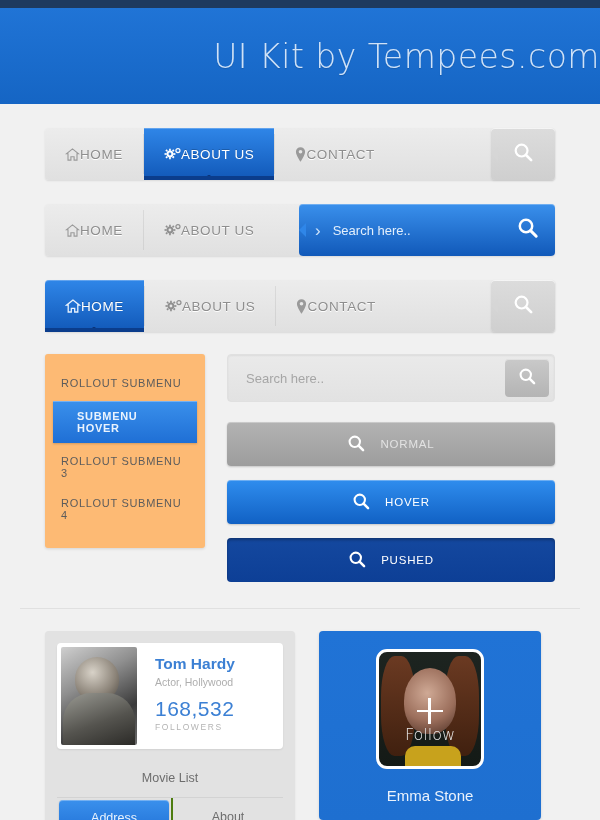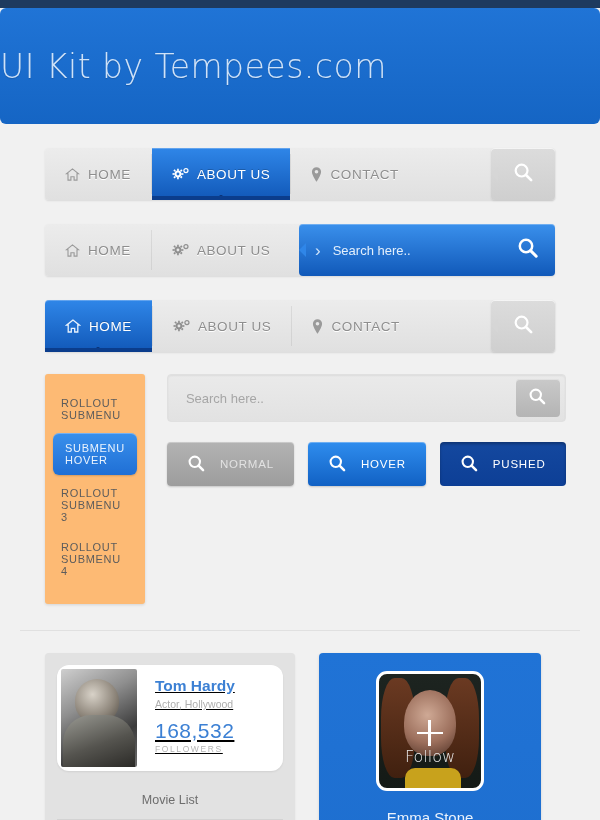--- a/index.html
+++ b/index.html
@@ -6,40 +6,40 @@
   body {
     width:600px; height:820px;
     background:#f1f1f1;
     font-family:"Liberation Sans", sans-serif;
     overflow:hidden;
     position:relative;
   }
   
   .topstrip { height:8px; background:#1e3a5f; }
   .header {
-    height:116px; background:#1d6fd0;
+    height:96px; background:#1d6fd0;
     background:linear-gradient(180deg,#2074d6 0%,#1565c4 100%);
-    display:flex; align-items:center; justify-content:flex-start;border-radius:6px;
+    display:flex; align-items:center; justify-content:flex-end;
   }
   .header-title {
     font-size:33px; color:#cfe2f8; font-weight:300;
     letter-spacing:0.5px; font-family:"DejaVu Sans", sans-serif;
     text-shadow:0 1px 1px rgba(0,0,0,.15);
   }
   .wrap { padding:0 45px; }
 
   
   .navbar {
     height:52px; margin-top:24px; display:flex; position:relative;
     border-radius:4px; background:#e6e6e6;
     background:linear-gradient(180deg,#ececec 0%,#e0e0e0 100%);
     box-shadow:0 1px 2px rgba(0,0,0,.10);
   }
   .nav-item {
-    display:flex; align-items:center; gap:8px;
+    display:flex; align-items:center; 
     padding:0 20px; font-size:13.5px; letter-spacing:.6px;
     color:#8e8e8e; position:relative; cursor:pointer;
     text-shadow:0 1px 0 #fff;
   }
   .nav-item .ico { display:flex; align-items:center; }
   .nav-div { width:1px; background:rgba(0,0,0,.07); margin:6px 0; }
   .nav-item.active {
     color:#ffffff; text-shadow:0 -1px 0 rgba(0,0,0,.2);
     background:linear-gradient(180deg,#2f86e8 0%,#1158b8 100%);
     box-shadow:inset 0 1px 0 rgba(255,255,255,.25);
@@ -89,38 +89,39 @@
     width:160px; background:#fdba74; border-radius:3px;
     padding:14px 0 18px; box-shadow:0 1px 3px rgba(0,0,0,.12);
     align-self:flex-start;
   }
   .submenu-item {
     font-size:11px; color:#5c5c5c; letter-spacing:.7px;
     padding:9px 16px; cursor:pointer;
   }
   .submenu-item.hl {
     background:linear-gradient(180deg,#3a90ec 0%,#1f6fd5 100%);
-    color:#eaf3fd; border-radius:6px; margin:3px 8px; padding:9px 12px;
+    color:#eaf3fd; border-radius:0; margin:3px 8px; padding:9px 24px;
     box-shadow:inset 0 1px 0 rgba(255,255,255,.3), 0 1px 2px rgba(0,0,0,.18);
+    font-weight:bold;
   }
   .rightcol { flex:1; }
   .searchbox {
     height:48px; border-radius:4px; display:flex; align-items:center;
     background:linear-gradient(180deg,#eaeaea 0%,#e2e2e2 100%);
     padding:0 5px 0 18px; box-shadow:inset 0 1px 2px rgba(0,0,0,.06);
     border:1px solid #e0e0e0;
   }
   .searchbox .ph { flex:1; font-size:13px; color:#a6a6a6; }
   .sb-btn {
     width:44px; height:38px; border-radius:4px;
     background:linear-gradient(180deg,#c9c9c9 0%,#b4b4b4 100%);
     display:flex; align-items:center; justify-content:center;
     box-shadow:inset 0 1px 0 rgba(255,255,255,.45); cursor:pointer;
   }
-  .btnrow { display:flex; gap:14px; margin-top:20px; }
+  .btnrow { display:flex; gap:14px; margin-top:20px;flex-direction:column; }
   .btn {
     height:44px; border-radius:4px; display:flex; align-items:center;
     justify-content:center; gap:14px; padding:0 20px; cursor:pointer;
     font-size:11.5px; letter-spacing:.8px; min-width:100px;
   }
   .btn-normal {
     background:linear-gradient(180deg,#b3b3b3 0%,#9d9d9d 100%);
     color:#e2e2e2; box-shadow:inset 0 1px 0 rgba(255,255,255,.3),0 1px 2px rgba(0,0,0,.18);
   }
   .btn-hover {
@@ -134,23 +135,22 @@
 
   .divider { height:1px; background:#e0e0e0; margin:26px 20px 0; }
 
   
   .cards { display:flex; gap:24px; margin-top:22px; align-items:flex-start; }
   .card-tom {
     width:250px; background:#e2e2e2; border-radius:4px; padding:12px;
     box-shadow:0 1px 2px rgba(0,0,0,.08);
   }
   .tom-top {
-    background:#fff; border-radius:12px; display:flex; overflow:hidden;
+    background:#fff; border-radius:4px; display:flex; overflow:hidden;
     box-shadow:0 1px 2px rgba(0,0,0,.08);
-    text-decoration:underline;
   }
   .tom-photo {
     width:76px; height:98px; margin:4px; border-radius:2px;
     background:linear-gradient(150deg,#cfcfcf 0%,#8f8f8f 35%,#3b3b3b 70%,#6c6c6c 100%);
     position:relative; overflow:hidden; flex:none;
   }
   .tom-photo::before {
     content:""; position:absolute; left:14px; top:10px; width:44px; height:44px;
     border-radius:50% 50% 45% 45%;
     background:radial-gradient(circle at 40% 35%,#d8d2c8 0%,#8b8378 60%,#4a463f 100%);

